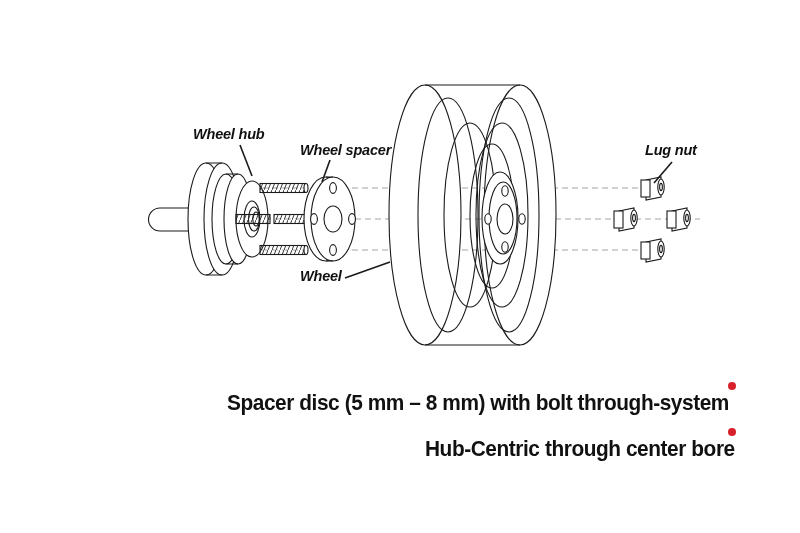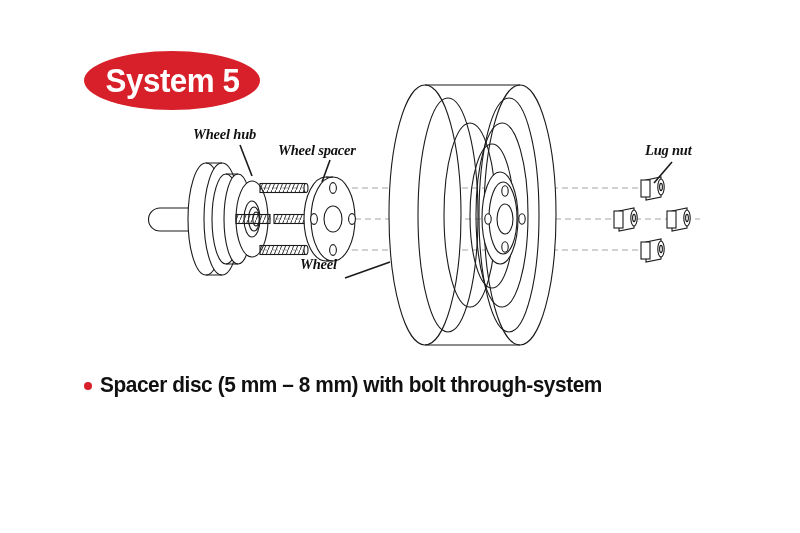--- a/index.html
+++ b/index.html
@@ -51,44 +51,45 @@
     position: absolute;
     left: 0;
     top: 0;
     width: 800px;
     height: 533px;
   }
 
   
   .callout {
     position: absolute;
-    font-family: Liberation Serif, serif;
+    font-family: Liberation Sans, sans-serif;
     font-weight: bold;
     font-style: italic;
     font-size: 14.5px;
     color: #111111;
     white-space: nowrap;
     letter-spacing: -0.2px;
   }
   .lbl-wheel-hub   { left: 193px; top: 126px; }
-  .lbl-wheel-spacer{ left: 278px; top: 142px; }
+  .lbl-wheel-spacer{ left: 300px; top: 142px; }
   .lbl-lug-nut     { left: 645px; top: 142px; text-align: center; }
-  .lbl-wheel       { left: 300px; top: 256px; text-align: right; }
+  .lbl-wheel       { left: 300px; top: 268px; text-align: right; }
 
   
   .bullets {
     position: absolute;
     left: 84px;
     top: 372px;
     width: 660px;
   }
   .bullet-row {
     display: flex;
-    align-items: flex-start;
+    align-items: flex-end;
     margin-bottom: 2px;
+    flex-direction: column;
   }
   .bullet-dot {
     flex: 0 0 auto;
     width: 8px;
     height: 8px;
     border-radius: 50%;
     background: #d8202a;
     margin-top: 10px;
     margin-right: 8px;
   }
@@ -101,23 +102,20 @@
     letter-spacing: -0.45px;
     transform: scaleX(0.97);
     transform-origin: left center;
   }
 </style>
 </head>
 <body>
 
 <div id="page">
 
-  <div class="badge">
-    <span class="badge-text">System 5</span>
-  </div>
 
   <svg id="diagram" viewBox="0 0 800 533" xmlns="http://www.w3.org/2000/svg">
     <defs>
 
       <pattern id="thread" width="4" height="10" patternUnits="userSpaceOnUse">
         <path d="M0,10 L4,0" stroke="#222" stroke-width="0.9" fill="none"></path>
       </pattern>
     </defs>
 
     <g fill="none" stroke="#1a1a1a" stroke-width="1.1">
@@ -243,15 +241,19 @@
   <div class="callout lbl-wheel-hub">Wheel hub</div>
   <div class="callout lbl-wheel-spacer">Wheel spacer</div>
   <div class="callout lbl-lug-nut">Lug nut</div>
   <div class="callout lbl-wheel">Wheel</div>
 
   <div class="bullets">
     <div class="bullet-row">
       <span class="bullet-dot"></span>
       <span class="bullet-text">Spacer disc (5 mm – 8 mm) with bolt through-system</span>
     </div>
+    <div class="bullet-row">
+      <span class="bullet-dot"></span>
+      <span class="bullet-text">Hub-Centric through center bore</span>
+    </div>
   </div>
 
 </div>
 
 </body></html>

